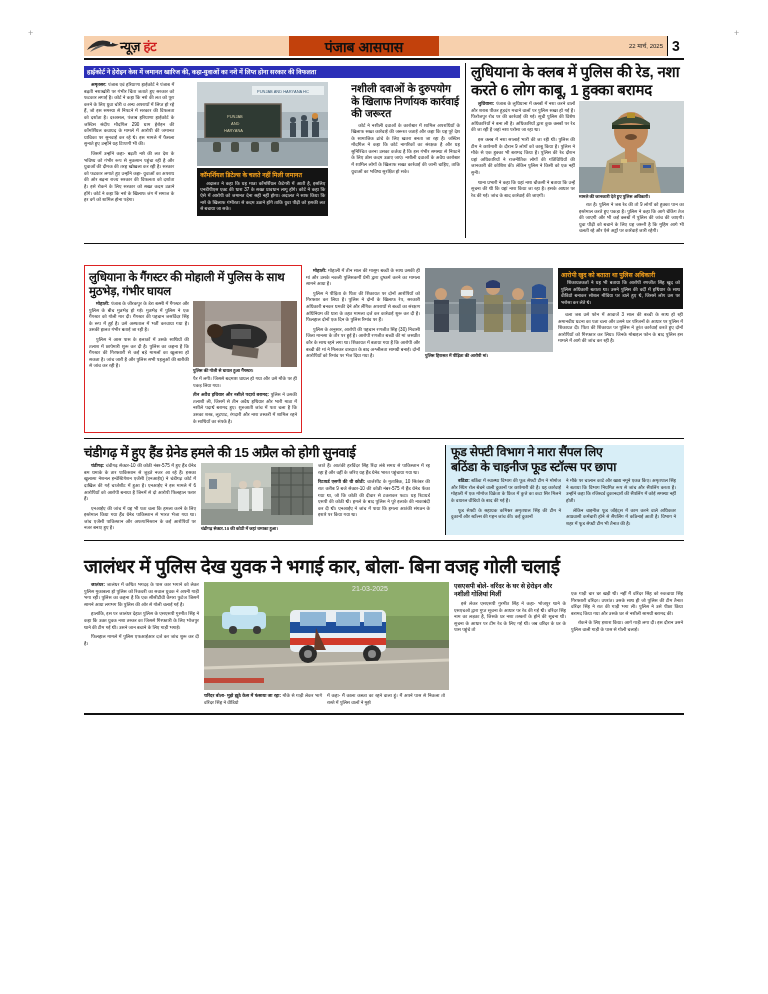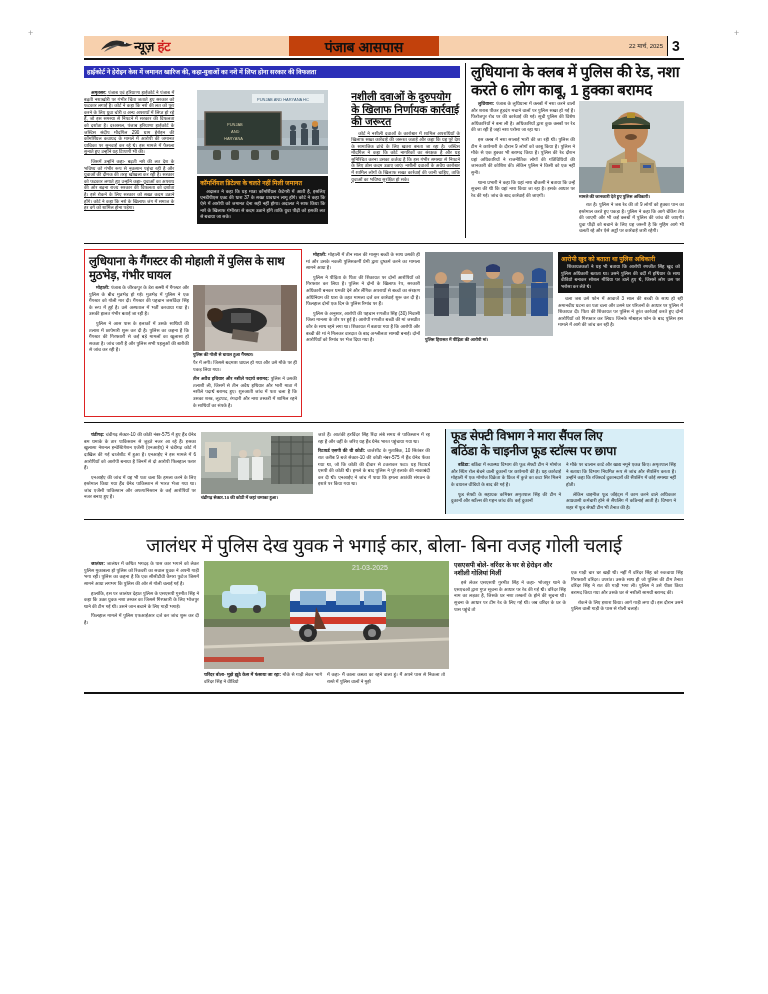--- a/index.html
+++ b/index.html
@@ -18,21 +18,21 @@
   }
   .crop-mark { position:absolute; color:#999; font-size:9px; }
   .sheet {
     position:absolute; left:84px; top:36px; width:600px; height:928px;
   }
 
   
   .masthead { display:flex; align-items:stretch; height:20px; }
   .mh-left {
     background:#f7d0ad; width:205px; display:flex; align-items:center;
-    padding-left:16px; position:relative;
+    padding-left:2px; position:relative;
   }
   .mh-bird { width:34px; height:16px; position:relative; }
   .mh-bird svg { position:absolute; left:0; top:0; }
   .mh-logo { font-size:13px; font-weight:bold; letter-spacing:-0.3px; }
   .mh-logo .hunt { color:#d01f1f; }
   .mh-center {
     flex:0 0 150px; display:flex; align-items:center; justify-content:center;
     background:#c2410c; font-size:14px; font-weight:bold;
   }
   .mh-right {
@@ -65,21 +65,21 @@
   .hl-main {
     font-size:20.5px; font-weight:bold; line-height:22px; letter-spacing:-0.3px;
   }
   .blue-bar {
     background:#2b2fb8; color:#fff; font-size:6.4px; font-weight:bold;
     padding:2px 3px; margin-top:3px; line-height:8px;
   }
   .hl-right {
     font-size:15px; font-weight:bold; line-height:17.5px; letter-spacing:-0.2px;
   }
-  .s1-body { display:flex; gap:23px; margin-top:12px;text-decoration:underline; }
+  .s1-body { display:flex; gap:23px; margin-top:4px; }
   .s1-c1 { width:107px; }
   .s1-c2 { width:131px; }
   .s1-c3 { width:129px; }
   .subhead {
     font-size:10.5px; font-weight:bold; line-height:12.5px; margin-bottom:3px;
   }
   .darkbox {
     background:#141414; color:#e9e9e9; padding:3px; margin-top:2px;
   }
   .darkbox .dh {
@@ -87,21 +87,21 @@
     margin-bottom:2px;
   }
   .darkbox .dt { font-size:4.6px; line-height:6.4px; text-align:justify; }
   .darkbox .dt p { margin:0; text-indent:6px; }
 
   .s1-right-body { display:flex; gap:4px; margin-top:3px; }
 
   .divider { height:1px; background:#111; margin:5px 0 0; }
 
   
-  .sec2 { display:flex; margin-top:5px; }
+  .sec2 { display:flex; margin-top:21px; }
   .s2-left { width:218px; border:1px solid #d22; padding:4px; }
   .s2-right { width:378px; margin-left:4px; }
   .hl-box {
     font-size:11.6px; font-weight:bold; line-height:14px; letter-spacing:-0.2px;
   }
   .hl-sec2r {
     font-size:13.6px; font-weight:bold; line-height:16px; letter-spacing:-0.3px;
   }
   .s2l-body { display:flex; gap:4px; margin-top:3px; }
   .s2r-body { display:flex; gap:5px; margin-top:3px; }
@@ -110,21 +110,21 @@
   .sec3 { display:flex; margin-top:6px; }
   .s3-left { width:362px; padding-right:5px; border-right:1px solid #111; }
   .s3-right { width:238px; padding-left:5px; background:#d8eef7; }
   .hl-s3l { font-size:13.4px; font-weight:bold; line-height:15px; letter-spacing:-0.3px; }
   .hl-s3r { font-size:12.2px; font-weight:bold; line-height:15px; letter-spacing:-0.2px; }
   .s3l-body { display:flex; gap:5px; margin-top:3px; }
   .s3r-body { display:flex; gap:5px; margin-top:3px; }
 
   
   .sec4 { margin-top:5px; }
-  .hl-s4 { font-size:19px; font-weight:normal; line-height:22px; text-align:center; letter-spacing:-0.3px;margin-top:15px; }
+  .hl-s4 { font-size:19px; font-weight:bold; line-height:22px; letter-spacing:-0.3px;margin-top:15px; }
   .s4-body { display:flex; gap:5px; margin-top:4px; }
   .s4-c { width:115px; }
   .s4-mid { width:245px; }
 
   .sub-inline { font-weight:bold; }
   .redline { height:2px; background:#111; margin-top:4px; }
 </style>
 </head>
 <body>
 
@@ -323,20 +323,21 @@
             </div>
           </div>
         </div>
       </div>
     </div>
 
     <div class="divider"></div>
 
     <div class="sec3">
       <div class="s3-left">
+        <div class="hl-s3l">चंडीगढ़ में हुए हैंड ग्रेनेड हमले की 15 अप्रैल को होगी सुनवाई</div>
         <div class="s3l-body">
           <div class="col-text" style="width:112px;">
             <p><span class="dateline">चंडीगढ़:</span><span> चंडीगढ़ सेक्टर-10 की कोठी नंबर-575 में हुए हैंड ग्रेनेड बम धमाके के तार पाकिस्तान से जुड़ते नजर आ रहे हैं। इसका खुलासा नेशनल इन्वेस्टिगेशन एजेंसी (एनआईए) ने चंडीगढ़ कोर्ट में दाखिल की गई चार्जशीट में हुआ है। एनआईए ने इस मामले में 6 आरोपियों को आरोपी बनाया है जिनमें से दो आरोपी फिलहाल फरार हैं।</span></p>
             <p>एनआईए की जांच में यह भी पता चला कि हमला करने के लिए इस्तेमाल किया गया हैंड ग्रेनेड पाकिस्तान से भारत भेजा गया था। जांच एजेंसी पाकिस्तान और अफगानिस्तान के कई आरोपियों पर नजर बनाए हुए है।</p>
           </div>
           <div style="width:112px;">
             <div class="photo" style="height:62px;">
               <svg width="112" height="62" viewBox="0 0 112 62" preserveAspectRatio="none">
                 <rect width="112" height="62" fill="#aeb4ad"></rect>
                 <rect x="0" y="0" width="112" height="24" fill="#c3c8c0"></rect>

